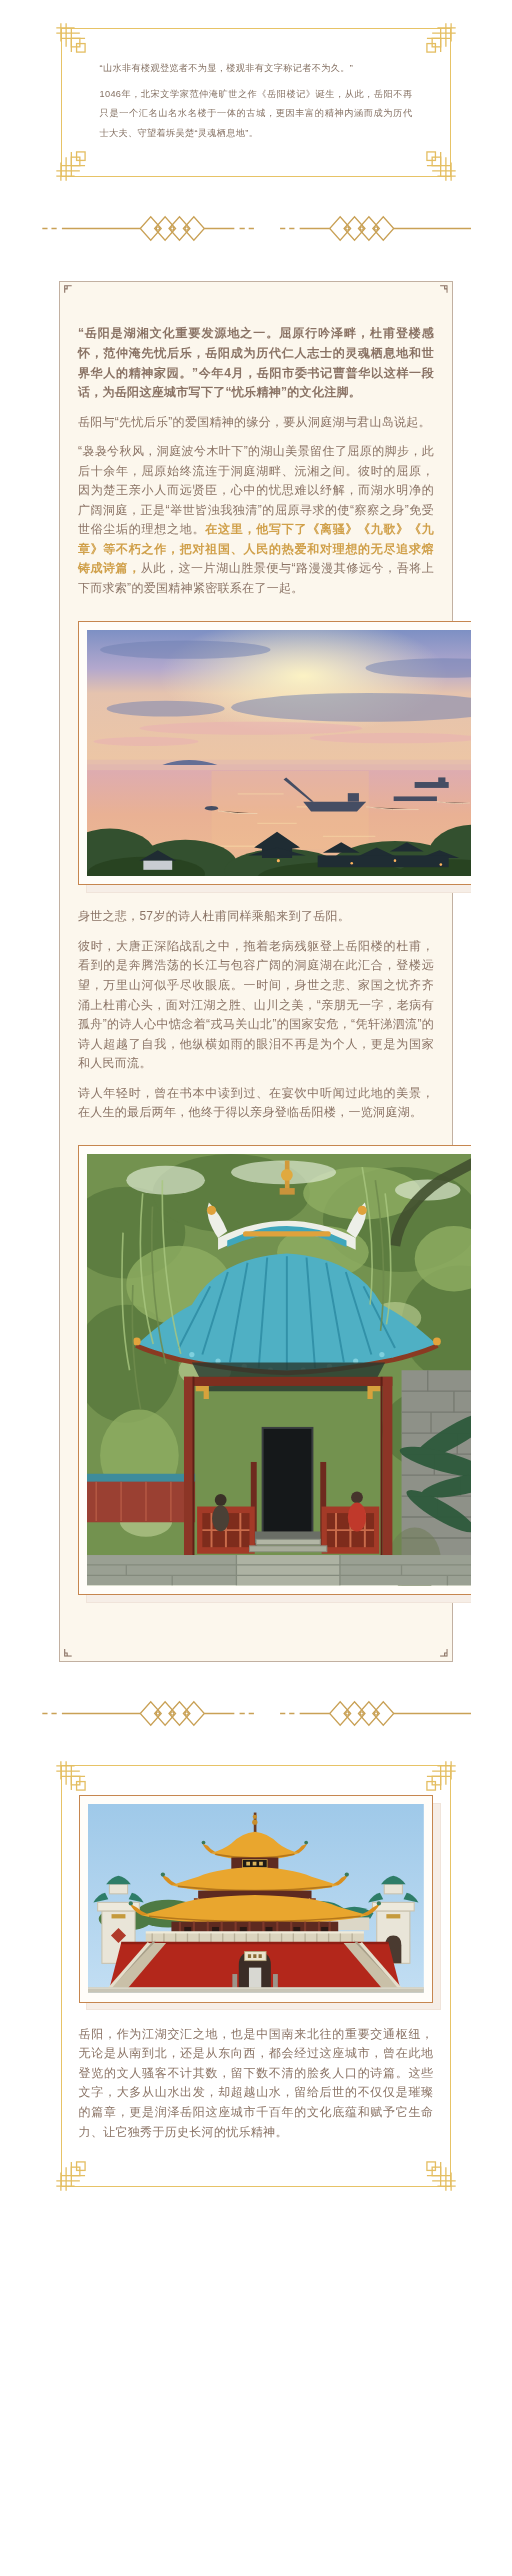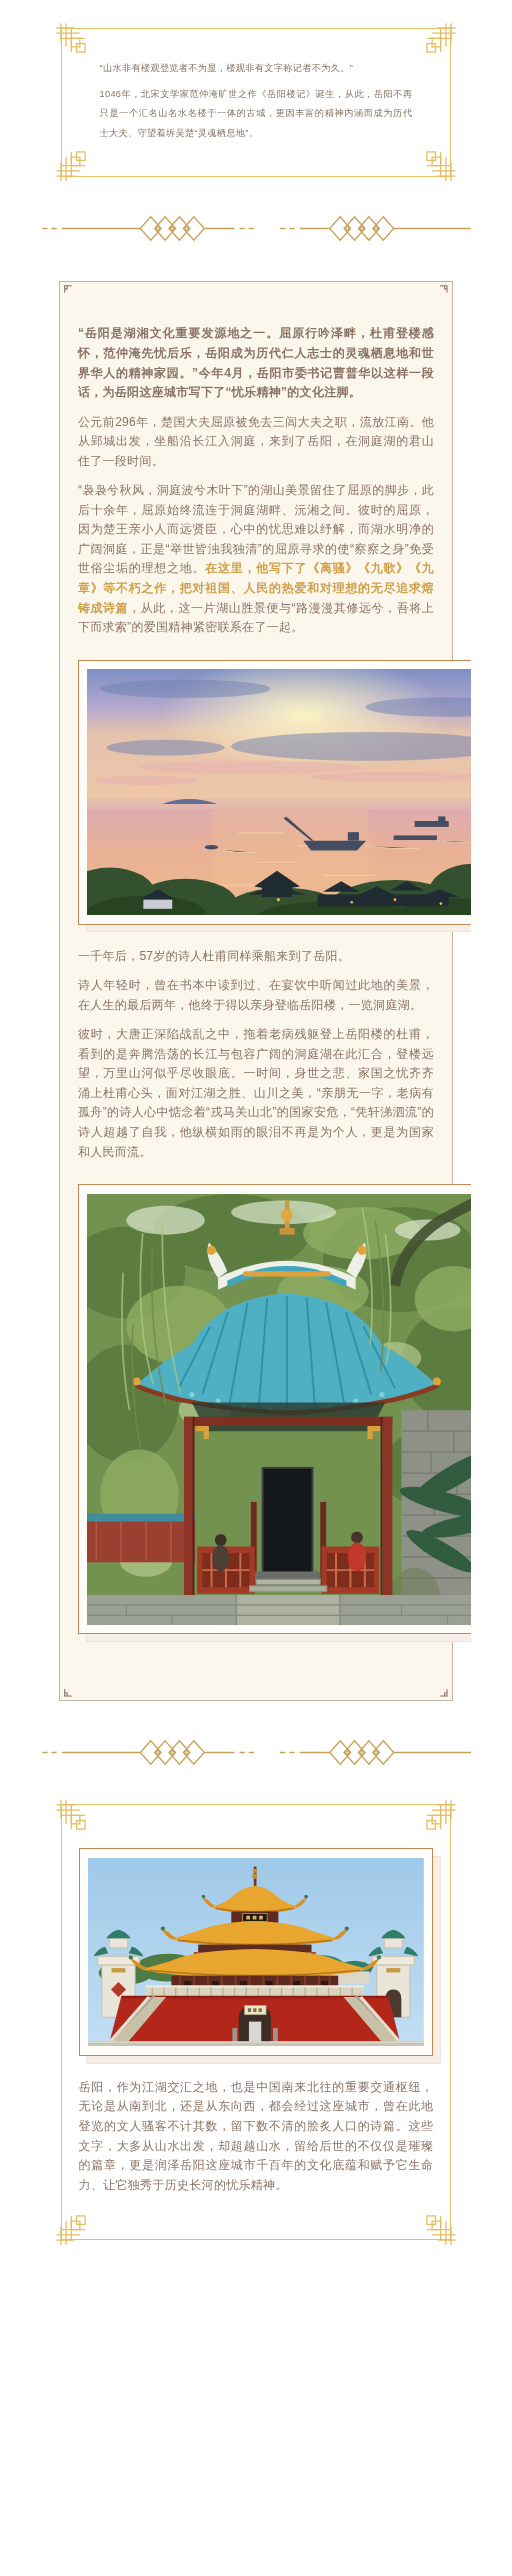--- a/index.html
+++ b/index.html
@@ -2,21 +2,21 @@
 <html style="font-size:10.5px"><head>
 <meta charset="utf-8">
 <style>
   html,body{margin:0;padding:0;background:#ffffff;}
   body{font-family:"Liberation Sans", sans-serif;}
   .page{width:430px;margin:0 auto;background:#fff;min-height:2576px;overflow:hidden;border-radius:8px;}
 
   
   .gold-box{position:relative;margin:0 19.6px;border:1.3px solid #E7C366;background:#fff;}
   .quote-box{margin-top:27.5px;padding:25px 38px 26px;}
-  .closing-box{margin-top:37px;margin-bottom:21px;padding:31px 17px 34px;}
+  .closing-box{margin-top:37px;margin-bottom:21px;padding:17px 17px 34px;}
   .orn{position:absolute;width:34px;height:34px;pointer-events:none;}
   .orn.tl{top:-6.5px;left:-6.5px;}
   .orn.tr{top:-6.5px;right:-6.5px;transform:scaleX(-1);}
   .orn.bl{bottom:-6.5px;left:-6.5px;transform:scaleY(-1);}
   .orn.br{bottom:-6.5px;right:-6.5px;transform:scale(-1,-1);}
 
   .quote-box p{color:#857163;font-size:9.2px;line-height:19.6px;margin:5.9px 0;text-align:justify;letter-spacing:0.3px;}
 
   
   .divider{width:452px;margin:37px auto;}
@@ -102,21 +102,21 @@
         <path d="M1 11 V1 H11 M1 5.5 H4.5 V1" fill="none" stroke="#8A7264" stroke-width="1.6"></path>
       </svg>
     <svg class="bracket bl" viewBox="0 0 14 14">
         <path d="M1 11 V1 H11 M1 5.5 H4.5 V1" fill="none" stroke="#8A7264" stroke-width="1.6"></path>
       </svg>
     <svg class="bracket br" viewBox="0 0 14 14">
         <path d="M1 11 V1 H11 M1 5.5 H4.5 V1" fill="none" stroke="#8A7264" stroke-width="1.6"></path>
       </svg>
 
     <p class="gold-strong">“岳阳是湖湘文化重要发源地之一。屈原行吟泽畔，杜甫登楼感怀，范仲淹先忧后乐，岳阳成为历代仁人志士的灵魂栖息地和世界华人的精神家园。”今年4月，岳阳市委书记曹普华以这样一段话，为岳阳这座城市写下了“忧乐精神”的文化注脚。</p>
-    <p>公元前296年，楚国大夫屈原被免去三闾大夫之职，流放江南。他从郢城出发，坐船沿长江入洞庭，来到了岳阳，在洞庭湖的君山住了一段时间。</p>
+    <p>岳阳与“先忧后乐”的爱国精神的缘分，要从洞庭湖与君山岛说起。</p>
     <p><span>“袅袅兮秋风，洞庭波兮木叶下”的湖山美景留住了屈原的脚步，此后十余年，屈原始终流连于洞庭湖畔、沅湘之间。彼时的屈原，因为楚王亲小人而远贤臣，心中的忧思难以纾解，而湖水明净的广阔洞庭，正是“举世皆浊我独清”的屈原寻求的使“察察之身”免受世俗尘垢的理想之地。</span><span class="gold-strong">在这里，他写下了《离骚》《九歌》《九章》等不朽之作，把对祖国、人民的热爱和对理想的无尽追求熔铸成诗篇，</span><span>从此，这一片湖山胜景便与“路漫漫其修远兮，吾将上下而求索”的爱国精神紧密联系在了一起。</span></p>
 
     <figure class="photo-card" style="margin-left:auto;margin-right:auto;">
       <div class="photo-shadow"></div>
       <div class="photo-frame">
         <svg viewBox="0 0 615 375">
           <defs>
             <linearGradient id="sky1" x1="0" y1="0" x2="0" y2="1">
               <stop offset="0" stop-color="#7D90C4"></stop>
                 <stop offset=".28" stop-color="#B3A8CD"></stop>
@@ -188,23 +188,23 @@
           <g fill="#FFB45E">
               <circle cx="292" cy="352" r="2.4"></circle>
               <circle cx="404" cy="356" r="2"></circle>
               <circle cx="470" cy="352" r="2"></circle>
               <circle cx="540" cy="358" r="2"></circle>
             </g>
         </svg>
       </div>
     </figure>
 
-    <p>一千年后，57岁的诗人杜甫同样乘船来到了岳阳。</p>
+    <p>身世之悲，57岁的诗人杜甫同样乘船来到了岳阳。</p>
+    <p>彼时，大唐正深陷战乱之中，拖着老病残躯登上岳阳楼的杜甫，看到的是奔腾浩荡的长江与包容广阔的洞庭湖在此汇合，登楼远望，万里山河似乎尽收眼底。一时间，身世之悲、家国之忧齐齐涌上杜甫心头，面对江湖之胜、山川之美，“亲朋无一字，老病有孤舟”的诗人心中惦念着“戎马关山北”的国家安危，“凭轩涕泗流”的诗人超越了自我，他纵横如雨的眼泪不再是为个人，更是为国家和人民而流。</p>
     <p>诗人年轻时，曾在书本中读到过、在宴饮中听闻过此地的美景，在人生的最后两年，他终于得以亲身登临岳阳楼，一览洞庭湖。</p>
-    <p>彼时，大唐正深陷战乱之中，拖着老病残躯登上岳阳楼的杜甫，看到的是奔腾浩荡的长江与包容广阔的洞庭湖在此汇合，登楼远望，万里山河似乎尽收眼底。一时间，身世之悲、家国之忧齐齐涌上杜甫心头，面对江湖之胜、山川之美，“亲朋无一字，老病有孤舟”的诗人心中惦念着“戎马关山北”的国家安危，“凭轩涕泗流”的诗人超越了自我，他纵横如雨的眼泪不再是为个人，更是为国家和人民而流。</p>
 
     <figure class="photo-card">
       <div class="photo-shadow"></div>
       <div class="photo-frame">
         <svg viewBox="0 0 615 658">
           <rect width="615" height="658" fill="#73924F"></rect>
           <g fill="#5A7A3E" opacity=".85">
             <ellipse cx="60" cy="120" rx="90" ry="70"></ellipse>
               <ellipse cx="220" cy="60" rx="120" ry="60"></ellipse>
             <ellipse cx="480" cy="100" rx="120" ry="80"></ellipse>

